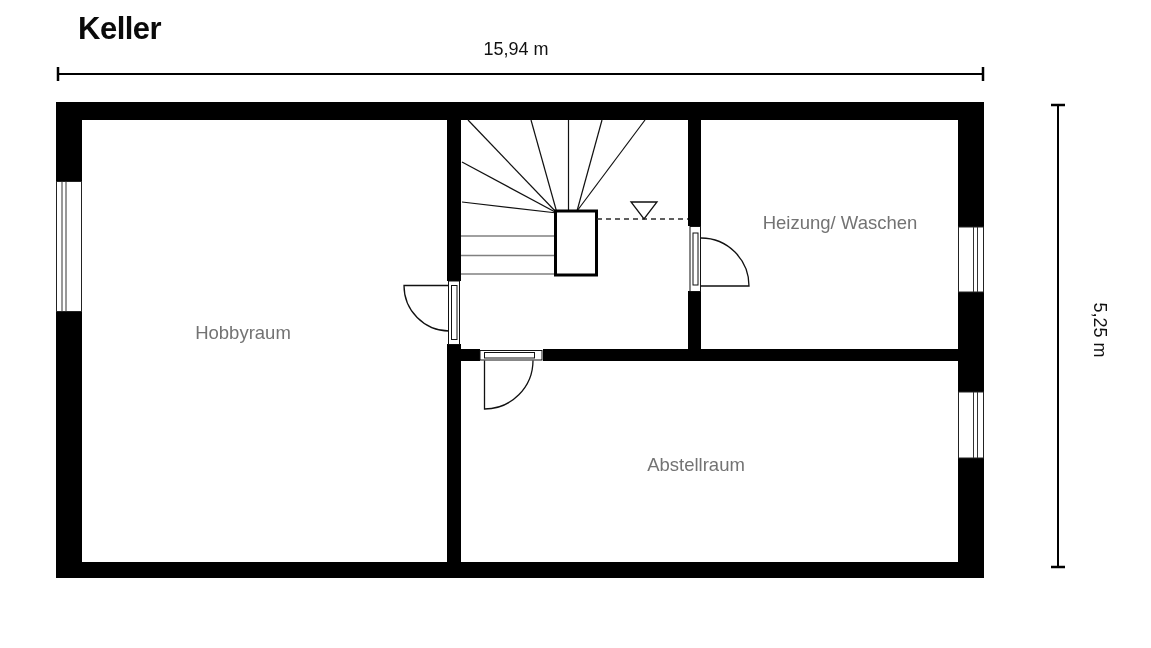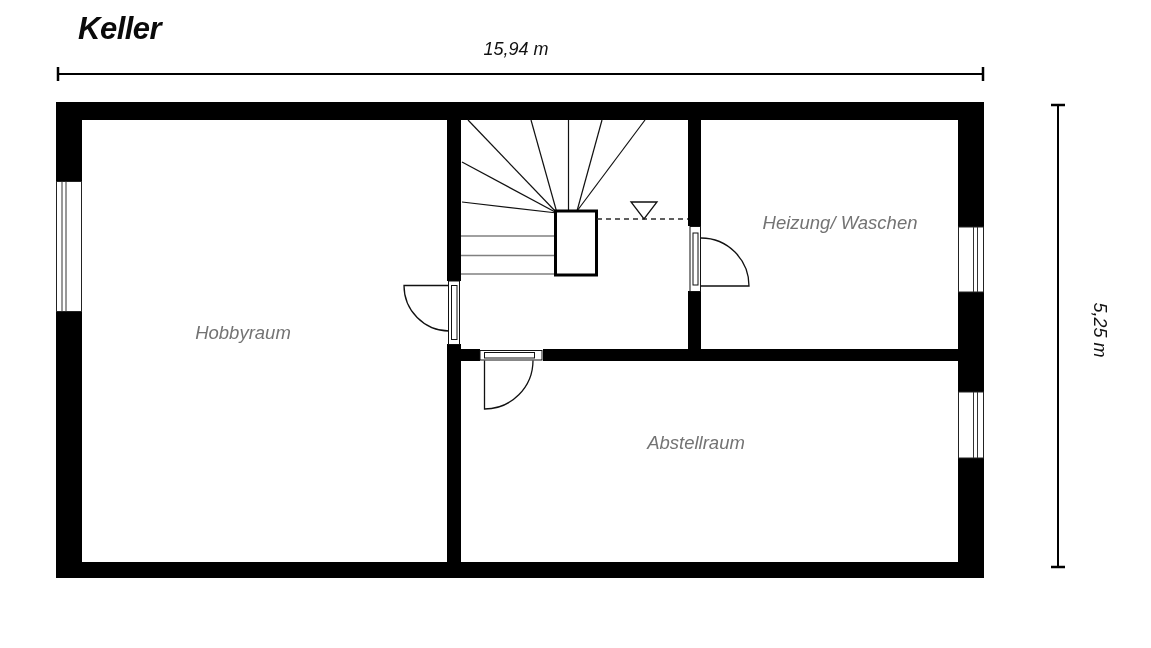--- a/index.html
+++ b/index.html
@@ -9,21 +9,20 @@
     width: 1151px;
     height: 648px;
     overflow: hidden;
     font-family: "Liberation Sans", sans-serif;
   }
   .canvas {
     position: relative;
     width: 1068px;
     height: 648px;
     background: var(--bg, #ffffff);
-    font-style: italic;
   }
   .plan-svg {
     position: absolute;
     left: 0;
     top: 0;
   }
   .plan-title {
     position: absolute;
     left: 78px;
     top: 11px;
@@ -43,21 +42,21 @@
   }
   .dim-label {
     font-size: 18px;
     color: #111111;
   }
   .dim-label.rotated {
     transform: translate(-50%, -50%) rotate(90deg);
   }
   .room-hobbyraum   { left: 243px;  top: 333px; text-align: right; }
   .room-heizung     { left: 840px;  top: 223px; }
-  .room-abstellraum { left: 696px;  top: 443px; }
+  .room-abstellraum { left: 696px;  top: 465px; }
   .dim-top          { left: 516px;  top: 49px;  }
   .dim-right        { left: 1099px; top: 330px; }
 </style>
 </head>
 <body>
 
 <div class="canvas">
 
   <h1 class="plan-title">Keller</h1>
 

